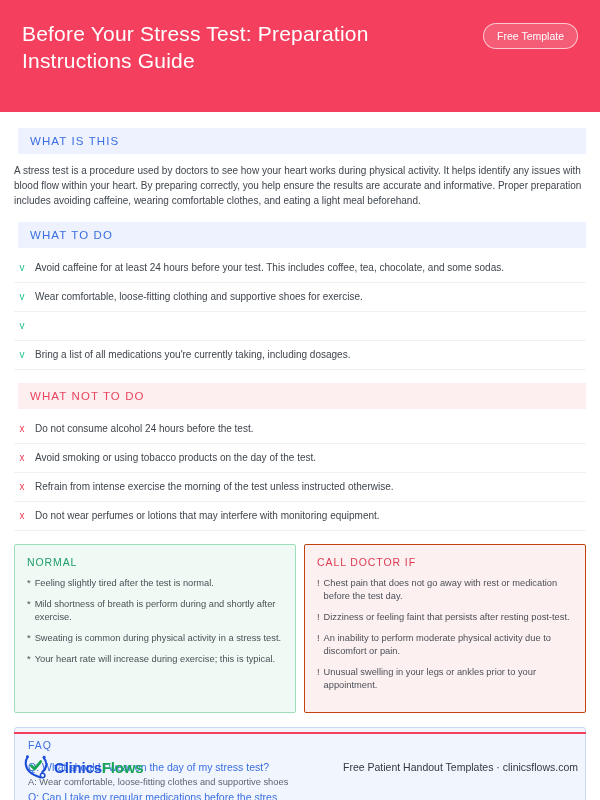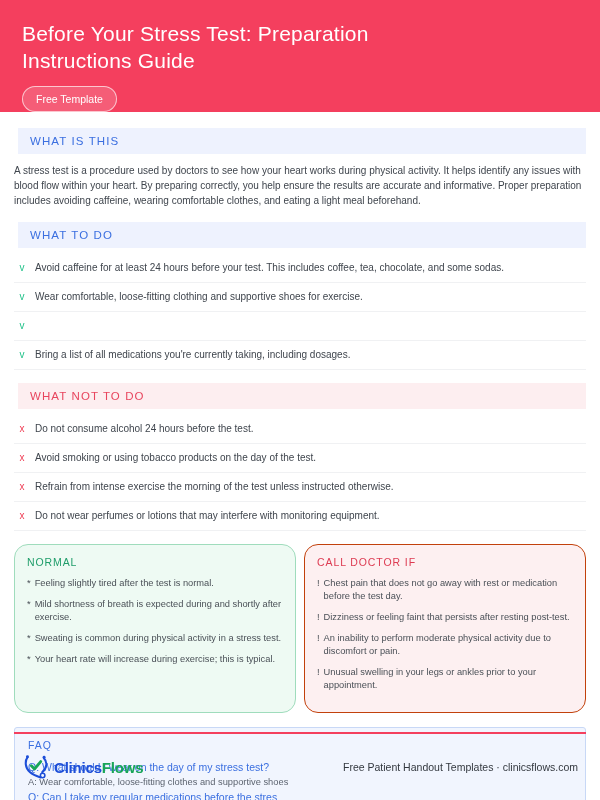--- a/index.html
+++ b/index.html
@@ -18,21 +18,20 @@
   }
 
   
   .header {
     height: 112px;
     background: #f43f5e;
     padding: 20px 22px 0 22px;
     display: flex;
     align-items: flex-start;
     justify-content: space-between;
-    flex-direction: column;
   }
   .header-title {
     color: #ffffff;
     font-size: 21px;
     line-height: 27px;
     font-weight: normal;
     letter-spacing: 0.2px;
     max-width: 420px;
   }
   .badge {
@@ -105,21 +104,21 @@
 
   
   .cards {
     display: flex;
     gap: 8px;
     margin-top: 4px;
     margin-bottom: 14px;
   }
   .card {
     flex: 1;
-    border-radius: 14px;
+    border-radius: 2px;
     padding: 11px 12px 12px 12px;
     min-height: 132px;
   }
   .card-normal { background: #eefaf3; border: 1px solid #9fdcbc; }
   .card-call   { background: #fdf0f1; border: 1px solid #c2410c; }
   .card-title {
     font-size: 10.5px;
     letter-spacing: 0.9px;
     margin-bottom: 9px;
   }
@@ -255,21 +254,21 @@
   <div class="cards">
 
     <div class="card card-normal">
       <div class="card-title">NORMAL</div>
       <div class="card-item">
         <span class="mark">*</span>
         <span class="txt">Feeling slightly tired after the test is normal.</span>
       </div>
       <div class="card-item">
         <span class="mark">*</span>
-        <span class="txt">Mild shortness of breath is expected during and shortly after exercise.</span>
+        <span class="txt">Mild shortness of breath is perform during and shortly after exercise.</span>
       </div>
       <div class="card-item">
         <span class="mark">*</span>
         <span class="txt">Sweating is common during physical activity in a stress test.</span>
       </div>
       <div class="card-item">
         <span class="mark">*</span>
         <span class="txt">Your heart rate will increase during exercise; this is typical.</span>
       </div>
     </div>

